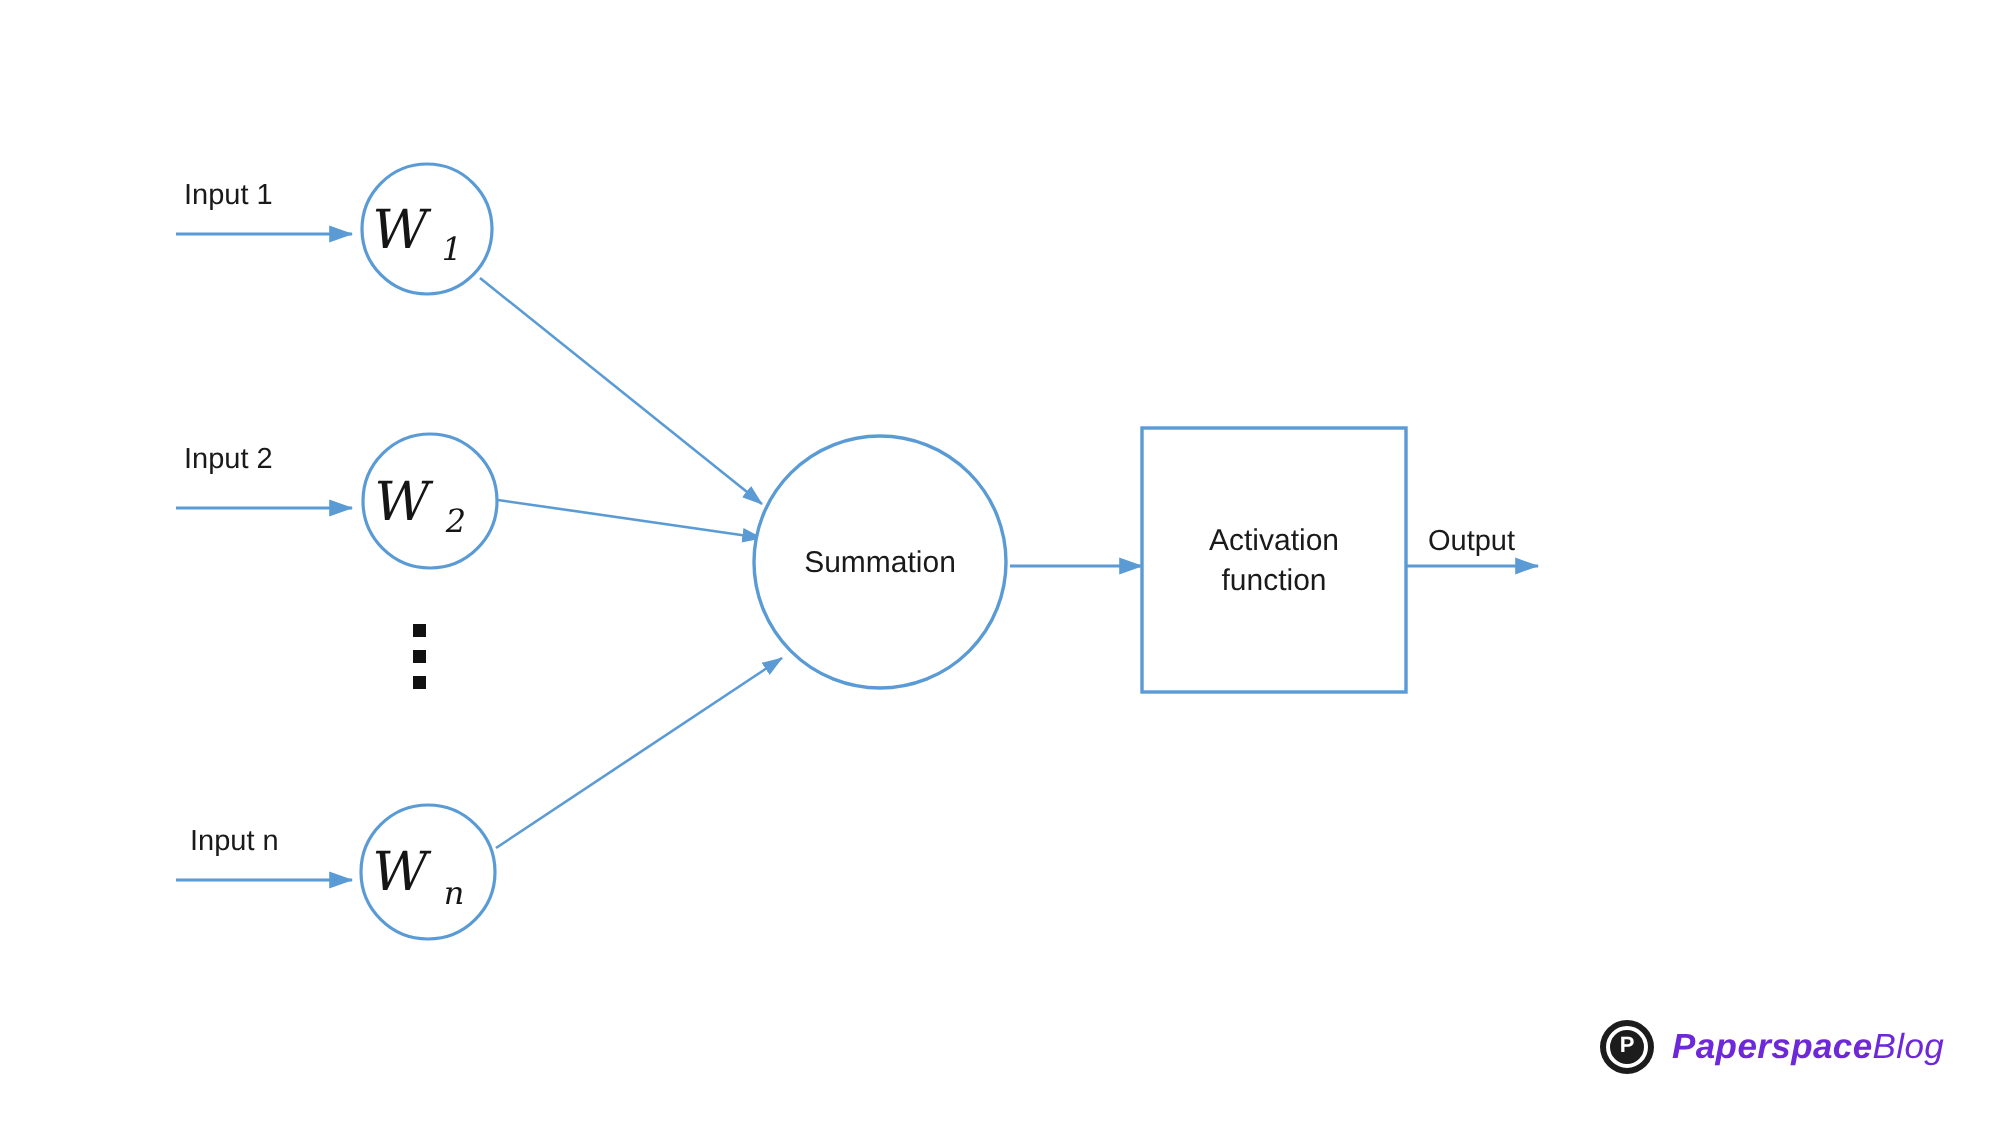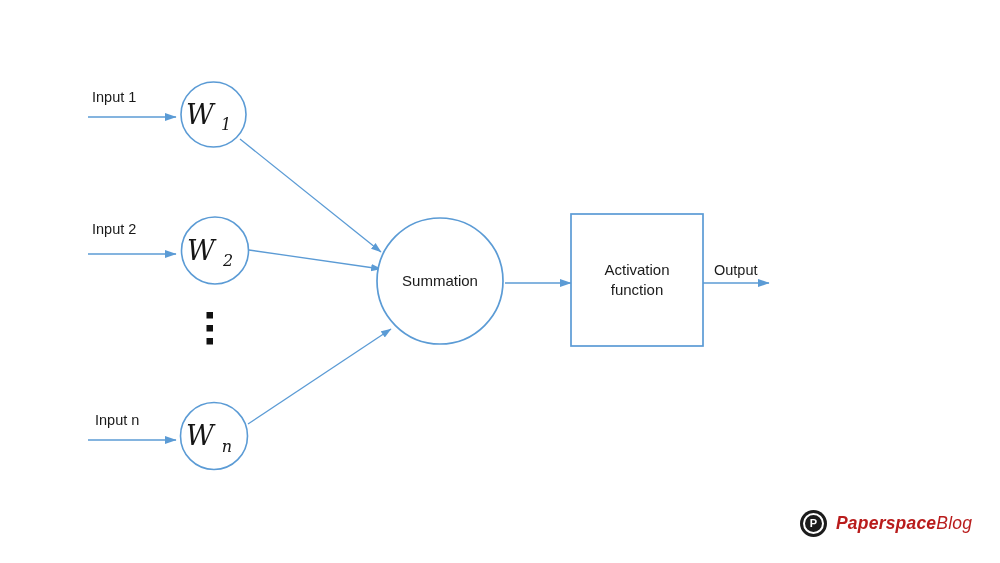--- a/index.html
+++ b/index.html
@@ -39,21 +39,21 @@
     font-family: "Liberation Sans", sans-serif;
     fill: #1a1a1a;
   }
   .wm-text {
     position: absolute;
     font-family: "Liberation Sans", sans-serif;
     font-style: italic;
     font-weight: bold;
     font-size: 17.5px;
     letter-spacing: 0.2px;
-    color: #b91c1c;
+    color: #6d28d9;
     white-space: nowrap;
   }
   .wm-text .thin {
     font-weight: normal;
   }
   #watermark {
     position: absolute;
     left: 800px;
     top: 510px;
     display: flex;

